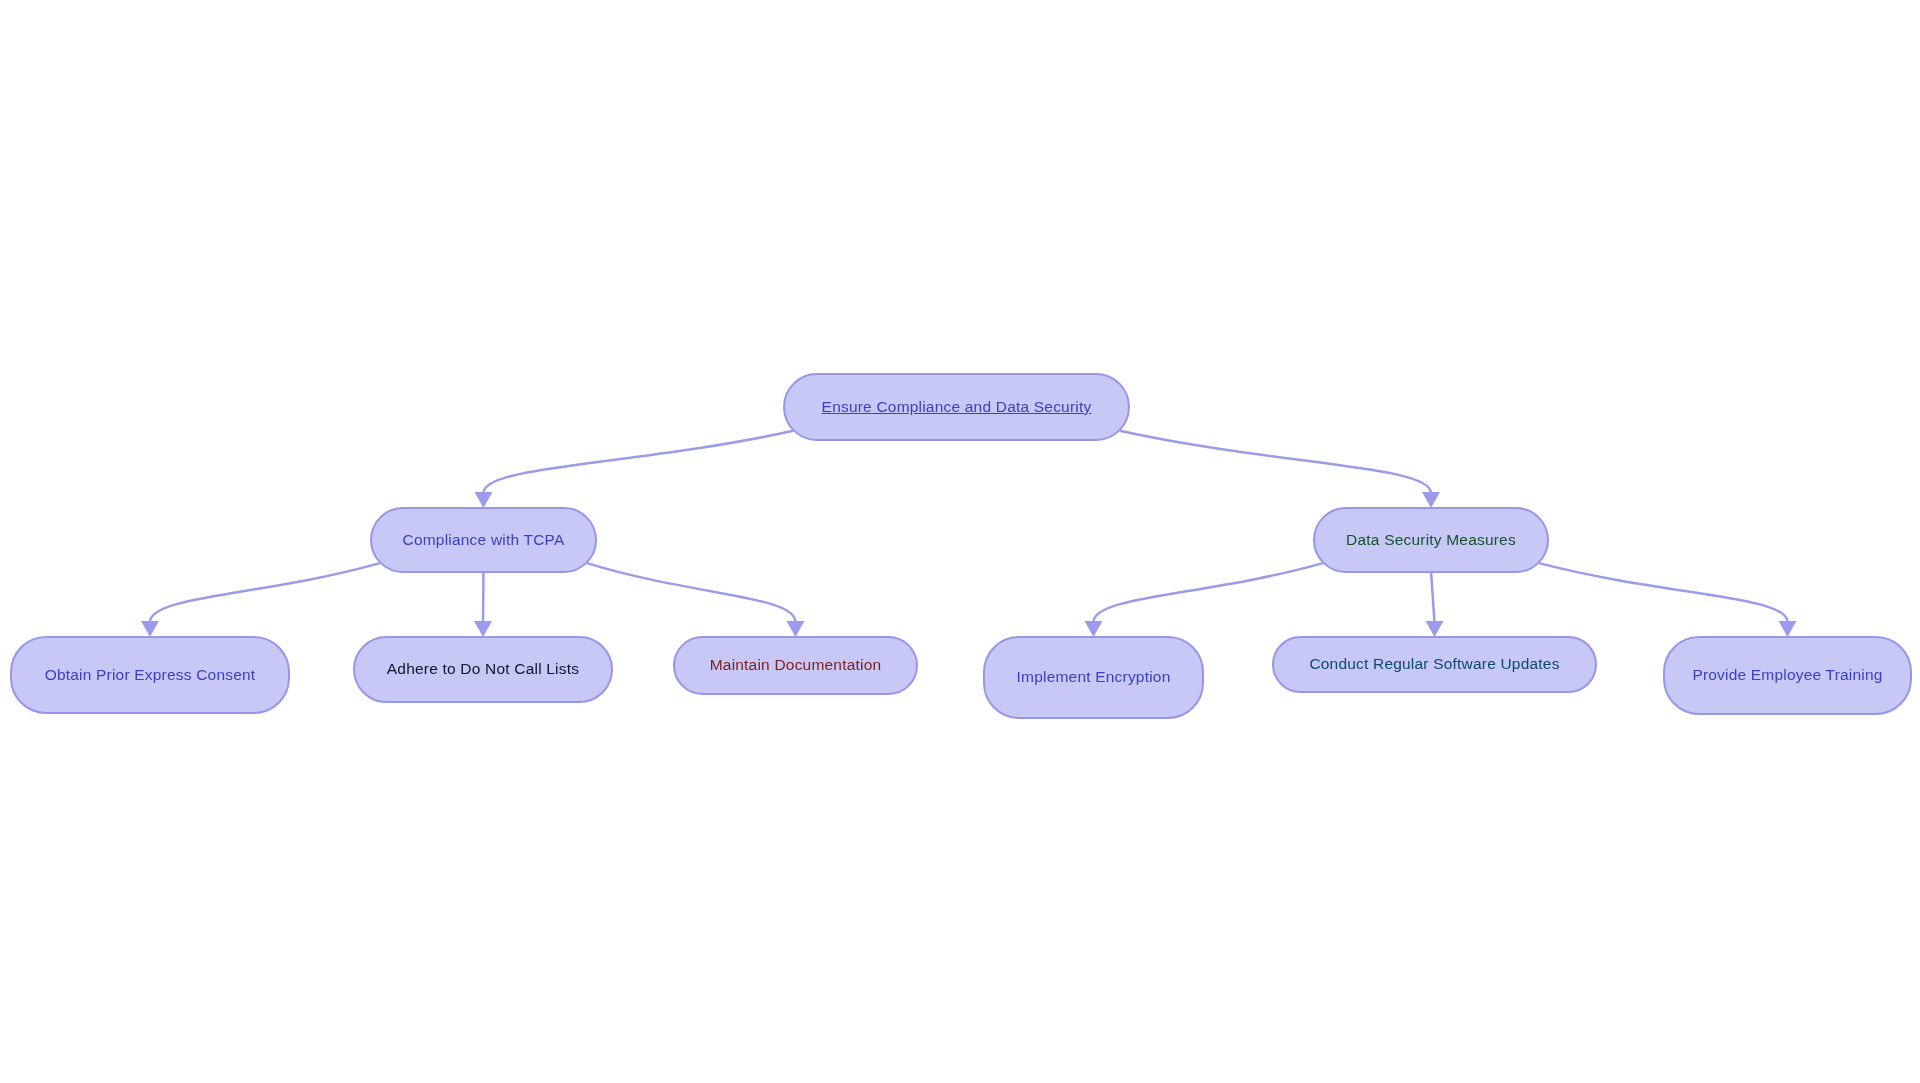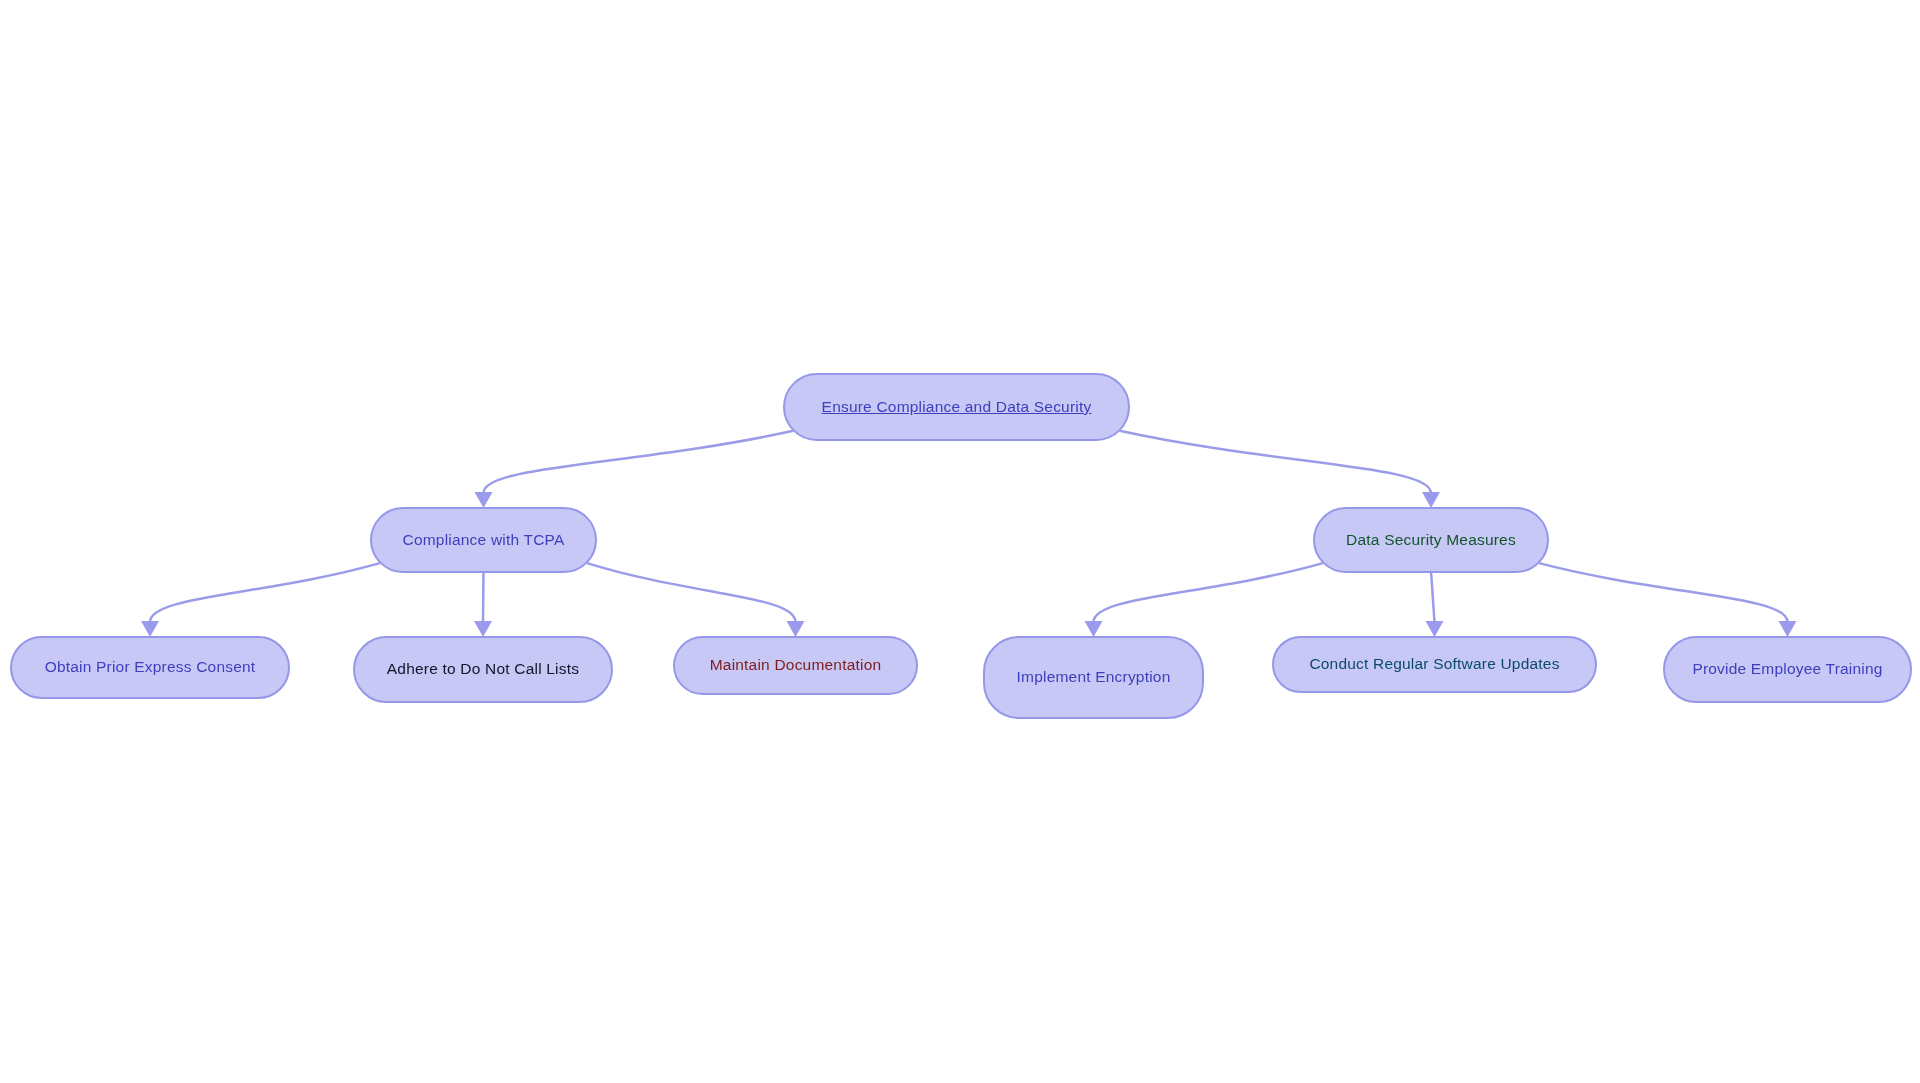--- a/index.html
+++ b/index.html
@@ -62,31 +62,31 @@
     </svg>
 <div class="node" style="left: 783px; top: 373px; width: 347px; height: 68px; background: rgb(199, 200, 245); border: 2px solid rgb(149, 151, 232); color: rgb(61, 63, 188); text-decoration: underline;">
       <span>Ensure Compliance and Data Security</span>
     </div>
     <div class="node" style="left: 370px; top: 507px; width: 227px; height: 66px; background: rgb(199, 200, 245); border: 2px solid rgb(149, 151, 232); color: rgb(61, 63, 188);">
       <span>Compliance with TCPA</span>
     </div>
     <div class="node" style="left: 1313px; top: 507px; width: 236px; height: 66px; background: rgb(199, 200, 245); border: 2px solid rgb(149, 151, 232); color: #14532d;">
       <span>Data Security Measures</span>
     </div>
-    <div class="node" style="left: 10px; top: 636px; width: 280px; height: 63px; background: rgb(199, 200, 245); border: 2px solid rgb(149, 151, 232); color: rgb(61, 63, 188); text-align: center;">
+    <div class="node" style="left: 10px; top: 636px; width: 280px; height: 78px; background: rgb(199, 200, 245); border: 2px solid rgb(149, 151, 232); color: rgb(61, 63, 188); text-align: center;">
       <span>Obtain Prior Express Consent</span>
     </div>
     <div class="node" style="left: 353px; top: 636px; width: 260px; height: 67px; background: rgb(199, 200, 245); border: 2px solid rgb(149, 151, 232); color: #0f172a;">
       <span>Adhere to Do Not Call Lists</span>
     </div>
     <div class="node" style="left: 673px; top: 636px; width: 245px; height: 59px; background: rgb(199, 200, 245); border: 2px solid rgb(149, 151, 232); color: #7f1d1d;">
       <span>Maintain Documentation</span>
     </div>
     <div class="node" style="left: 983px; top: 636px; width: 221px; height: 83px; background: rgb(199, 200, 245); border: 2px solid rgb(149, 151, 232); color: rgb(61, 63, 188);">
       <span>Implement Encryption</span>
     </div>
     <div class="node" style="left: 1272px; top: 636px; width: 325px; height: 57px; background: rgb(199, 200, 245); border: 2px solid rgb(149, 151, 232); color: #0c4a6e; align-items: center;">
       <span>Conduct Regular Software Updates</span>
     </div>
-    <div class="node" style="left: 1663px; top: 636px; width: 249px; height: 67px; background: rgb(199, 200, 245); border: 2px solid rgb(149, 151, 232); color: rgb(61, 63, 188);">
+    <div class="node" style="left: 1663px; top: 636px; width: 249px; height: 79px; background: rgb(199, 200, 245); border: 2px solid rgb(149, 151, 232); color: rgb(61, 63, 188);">
       <span>Provide Employee Training</span>
     </div>
   </div>
 
 </body></html>

